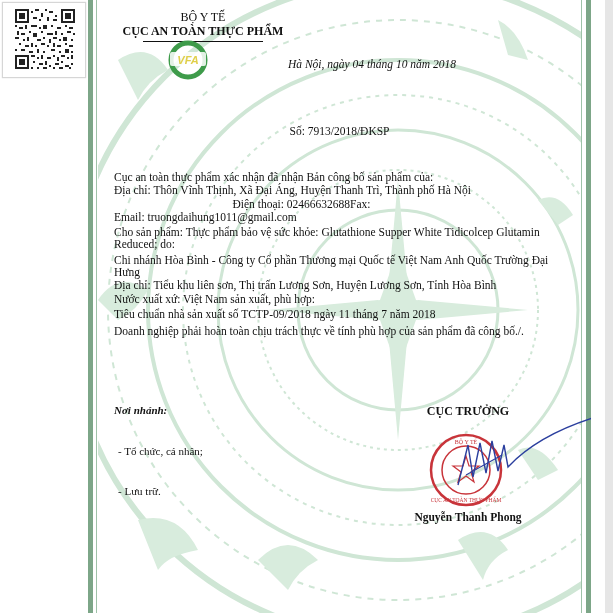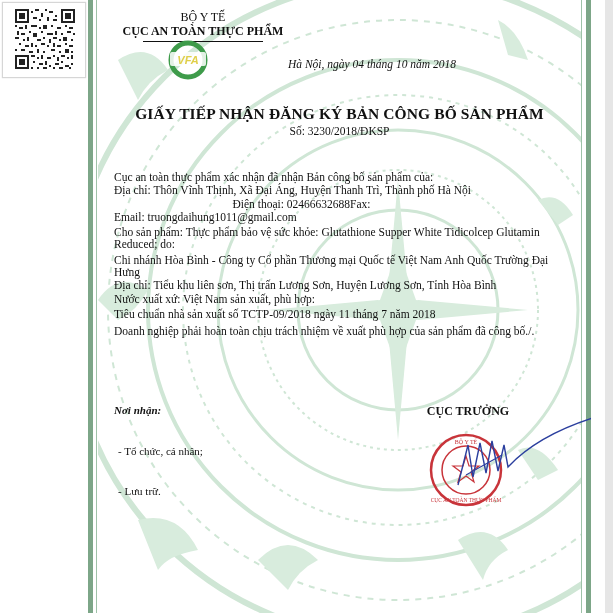--- a/index.html
+++ b/index.html
@@ -202,40 +202,39 @@
       <div class="hdr-left-rule"></div>
     </div>
     <svg class="vfa-logo" viewBox="0 0 60 42">
       <circle cx="30" cy="22" r="17" fill="none" stroke="#3e9b4a" stroke-width="5"></circle>
       <rect x="12" y="14" width="36" height="14" rx="2" fill="#fff" opacity="0.85"></rect>
       <text x="30" y="25.5" text-anchor="middle" font-family="Liberation Sans, sans-serif" font-size="11" font-weight="bold" font-style="italic" fill="#e0cf4a">VFA</text>
     </svg>
 
     <div class="date">Hà Nội, ngày 04 tháng 10 năm 2018</div>
 
-    <div class="title">GIẤY TIẾP NHẬN ĐĂNG KÝ BẢN CÔNG BỐ SẢN PHẨM</div>
-    <div class="docno">Số: 3230/2018/ĐKSP</div>
+    <div class="docno">Số: 7913/2018/ĐKSP</div>
 
     <div class="body-text">
       <div class="p">Cục an toàn thực phẩm xác nhận đã nhận Bản công bố sản phẩm của:</div>
       <div class="p">Địa chỉ: Thôn Vĩnh Thịnh, Xã Đại Áng, Huyện Thanh Trì, Thành phố Hà Nội</div>
       <div class="p">
         <span style="display:inline-block;width:236px;text-align:right;">Điện thoại: 02466632688</span><span>Fax:</span>
       </div>
       <div class="p">Email: truongdaihung1011@gmail.com</div>
       <div class="p sp">Cho sản phẩm: Thực phẩm bảo vệ sức khỏe: Glutathione Supper White Tidicolcep Glutamin Reduced; do:</div>
       <div class="p sp">Chi nhánh Hòa Bình - Công ty Cổ phần Thương mại Quốc tế Việt Nam Anh Quốc Trường Đại Hưng</div>
       <div class="p">Địa chỉ: Tiểu khu liên sơn, Thị trấn Lương Sơn, Huyện Lương Sơn, Tỉnh Hòa Bình</div>
       <div class="p">Nước xuất xứ: Việt Nam sản xuất, phù hợp:</div>
       <div class="p sp">Tiêu chuẩn nhà sản xuất số TCTP-09/2018 ngày 11 tháng 7 năm 2018</div>
-      <div class="p sp2">Doanh nghiệp phải hoàn toàn chịu trách nhiệm về xuất phù hợp của sản phẩm đã công bố./.</div>
+      <div class="p sp2">Doanh nghiệp phải hoàn toàn chịu trách thực về tính phù hợp của sản phẩm đã công bố./.</div>
     </div>
 
     <div class="recipients">
-      <div class="lbl">Nơi nhận:</div>
+      <div class="lbl">Nơi nhánh:</div>
       <div class="item">- Tổ chức, cá nhân;</div>
       <div class="item">- Lưu trữ.</div>
     </div>
 
     <div class="signer-block">
       <div class="signer-title">CỤC TRƯỞNG</div>
     </div>
 
     <svg class="seal" viewBox="0 0 76 76">
       <circle cx="38" cy="38" r="35" fill="none" stroke="#c8343a" stroke-width="2.5"></circle>
@@ -243,16 +242,17 @@
       <polygon points="38,24 41,34 51,34 43,40 46,50 38,44 30,50 33,40 25,34 35,34" fill="none" stroke="#c8343a" stroke-width="1.2"></polygon>
       <text x="38" y="12" text-anchor="middle" font-size="6" fill="#c8343a" font-family="Liberation Serif, serif">BỘ Y TẾ</text>
       <text x="38" y="70" text-anchor="middle" font-size="5.5" fill="#c8343a" font-family="Liberation Serif, serif">CỤC AN TOÀN THỰC PHẨM</text>
     </svg>
 
     <svg class="signature" viewBox="0 0 160 80">
       <path d="M20 70 L30 30 L35 62 L42 28 L48 58 L54 26 L60 56 L66 30 L70 52 Q100 20 158 2" fill="none" stroke="#2b3f9e" stroke-width="1.4"></path>
       <path d="M28 60 L64 40" fill="none" stroke="#2b3f9e" stroke-width="1.1"></path>
     </svg>
 
+    <div class="signer-name">Nguyễn Thanh Phong</div>
   </div>
 </div>
 
 <div class="scrollbar"></div>
 
 </body></html>

